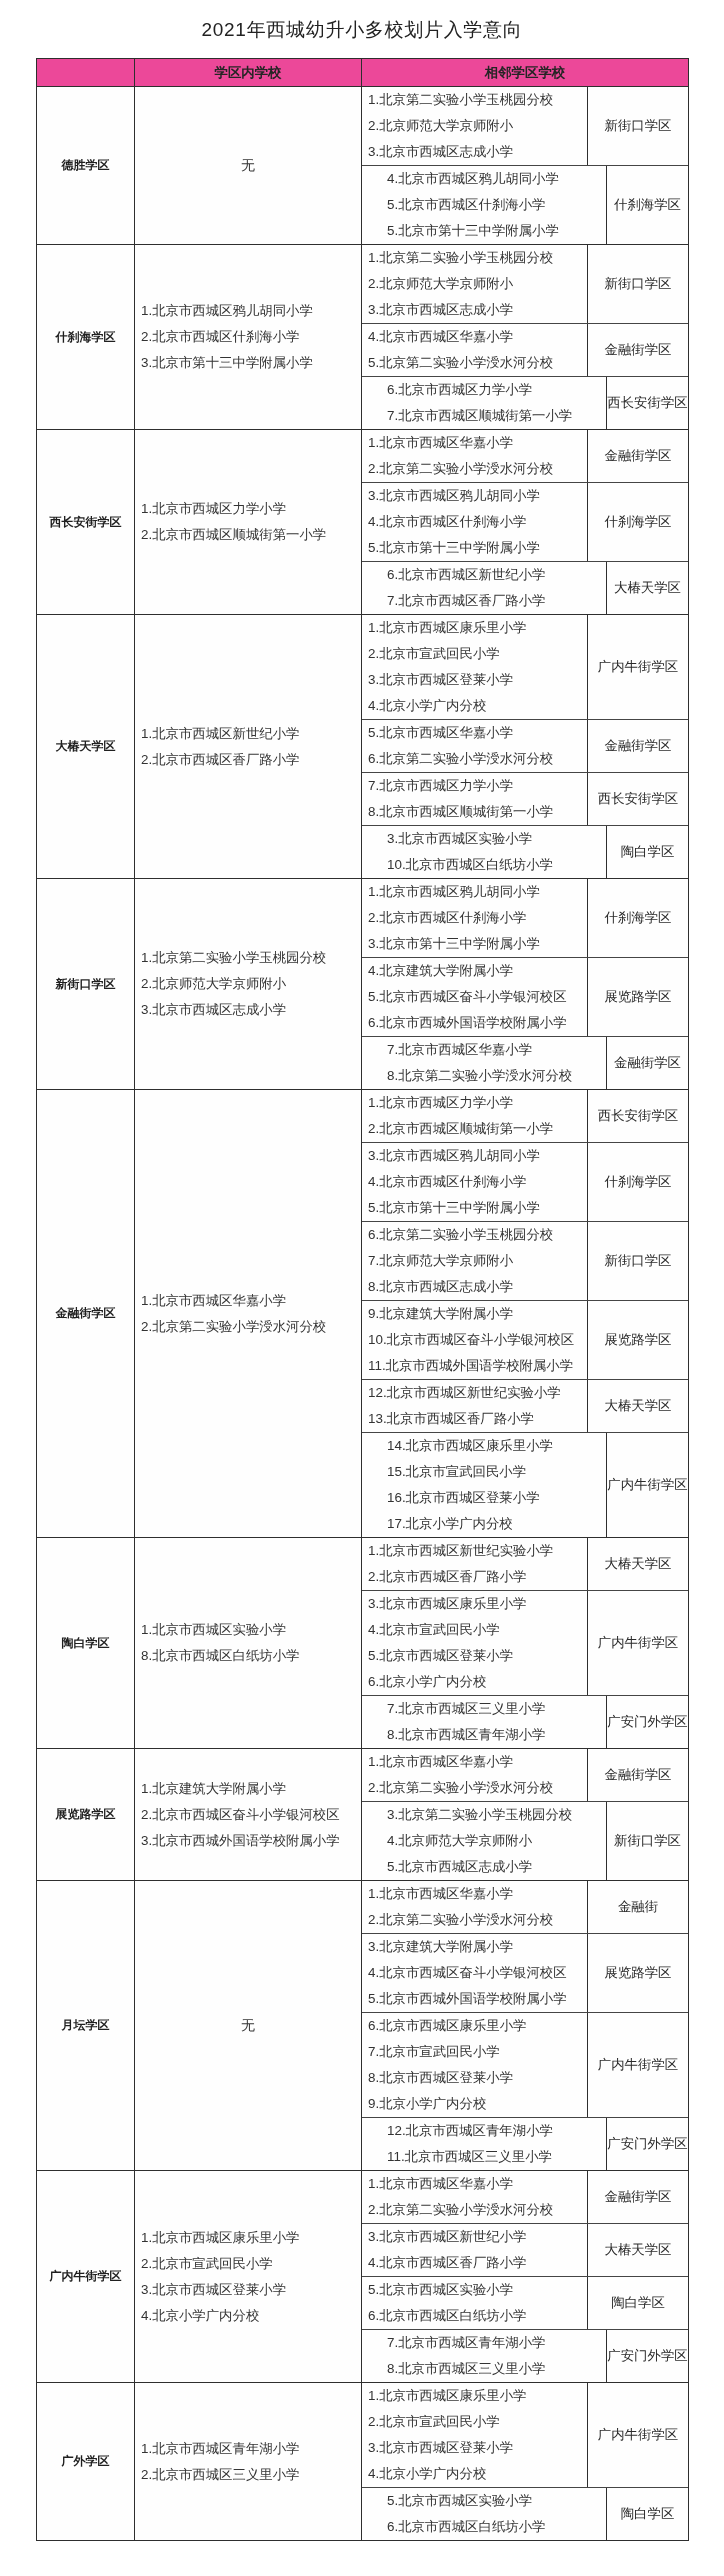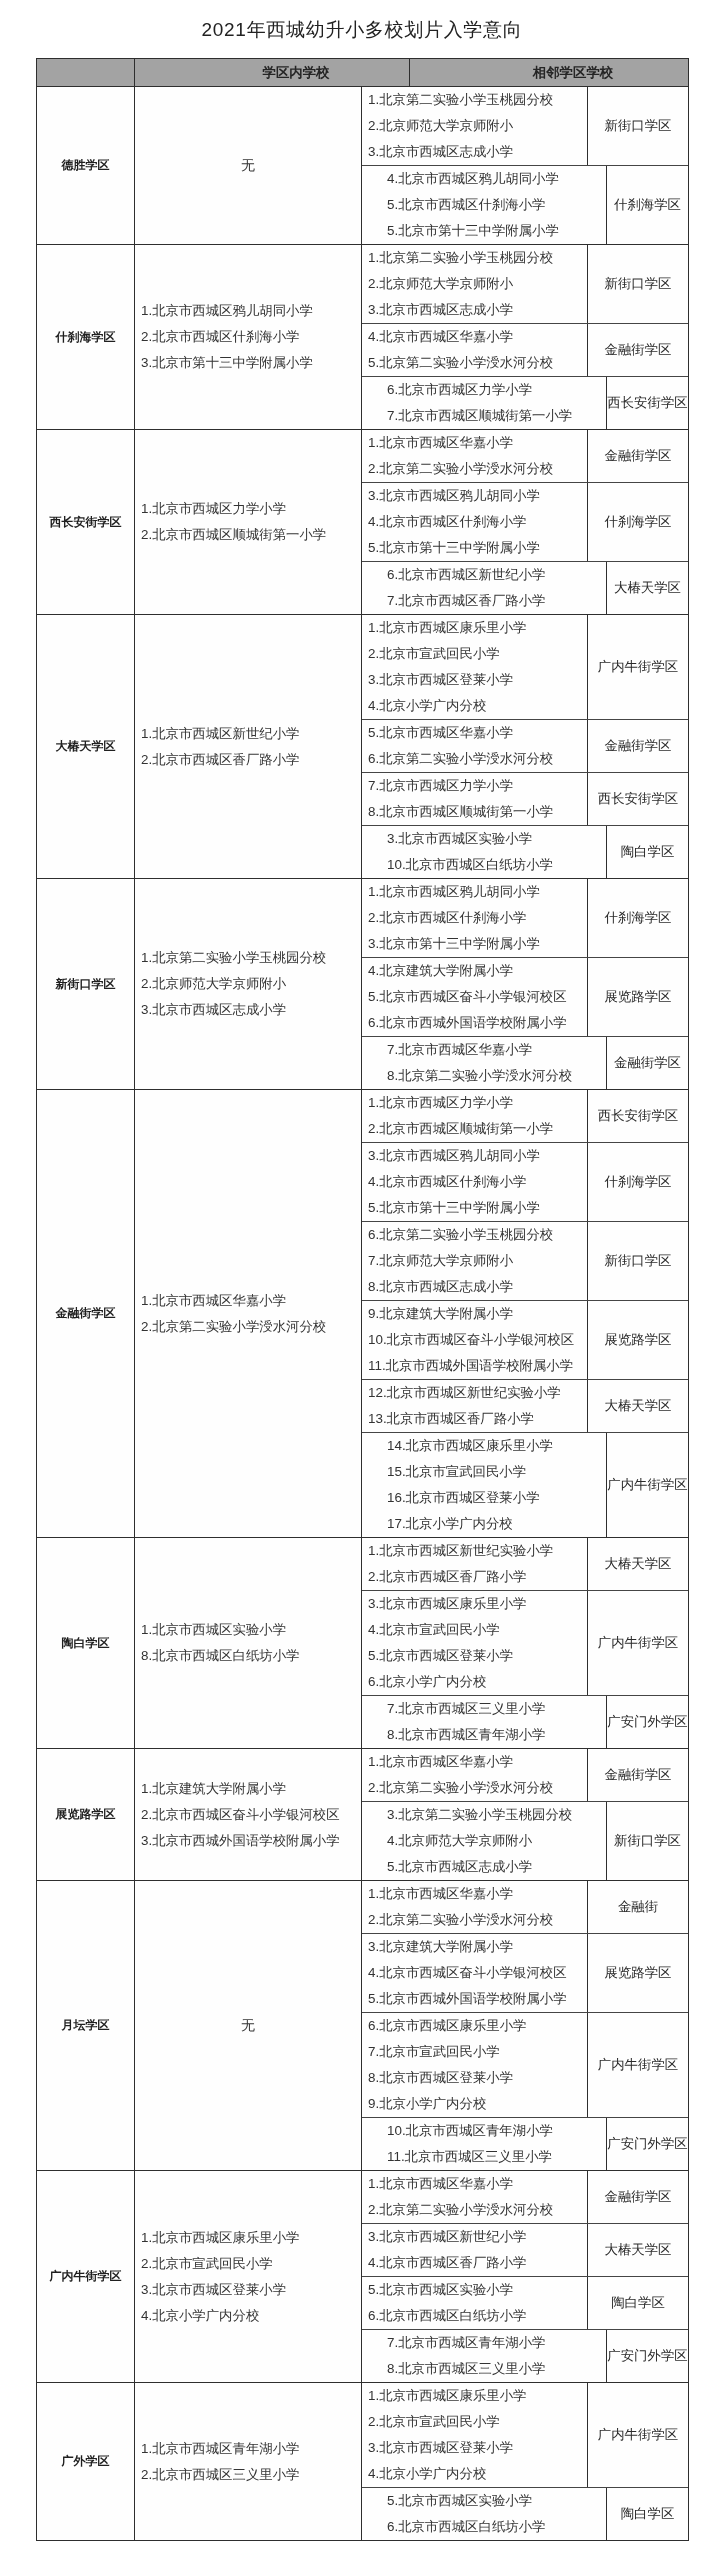--- a/index.html
+++ b/index.html
@@ -27,23 +27,22 @@
   .xtable {
     margin-left: 36px;
     width: 651px;
     border: 1.3px solid #2e2e2e;
     background: #fefefe;
   }
   
   .thead {
     display: flex;
     height: 27px;
-    background: #a3a3a3;
+    background: #ec4899;
     border-bottom: 1.3px solid #2e2e2e;
-    gap: 48px;
   }
   .th {
     display: flex;
     align-items: center;
     justify-content: center;
     font-size: 13.4px;
     font-weight: bold;
     color: #252525;
     box-sizing: border-box;
   }
@@ -434,21 +433,21 @@
             <div class="g-list">
               <div class="school-line">6.北京市西城区康乐里小学</div>
               <div class="school-line">7.北京市宣武回民小学</div>
               <div class="school-line">8.北京市西城区登莱小学</div>
               <div class="school-line">9.北京小学广内分校</div>
             </div>
             <div class="g-label">广内牛街学区</div>
           </div>
           <div class="group">
             <div class="g-list">
-              <div class="school-line">10.北京市西城区青年湖小学</div>
+              <div class="school-line">12.北京市西城区青年湖小学</div>
               <div class="school-line">11.北京市西城区三义里小学</div>
             </div>
             <div class="g-label">广安门外学区</div>
           </div>
         </div>
       </div>
       <div class="trow">
         <div class="c-district">广内牛街学区</div>
         <div class="c-own">
           <div class="school-line">1.北京市西城区康乐里小学</div>

